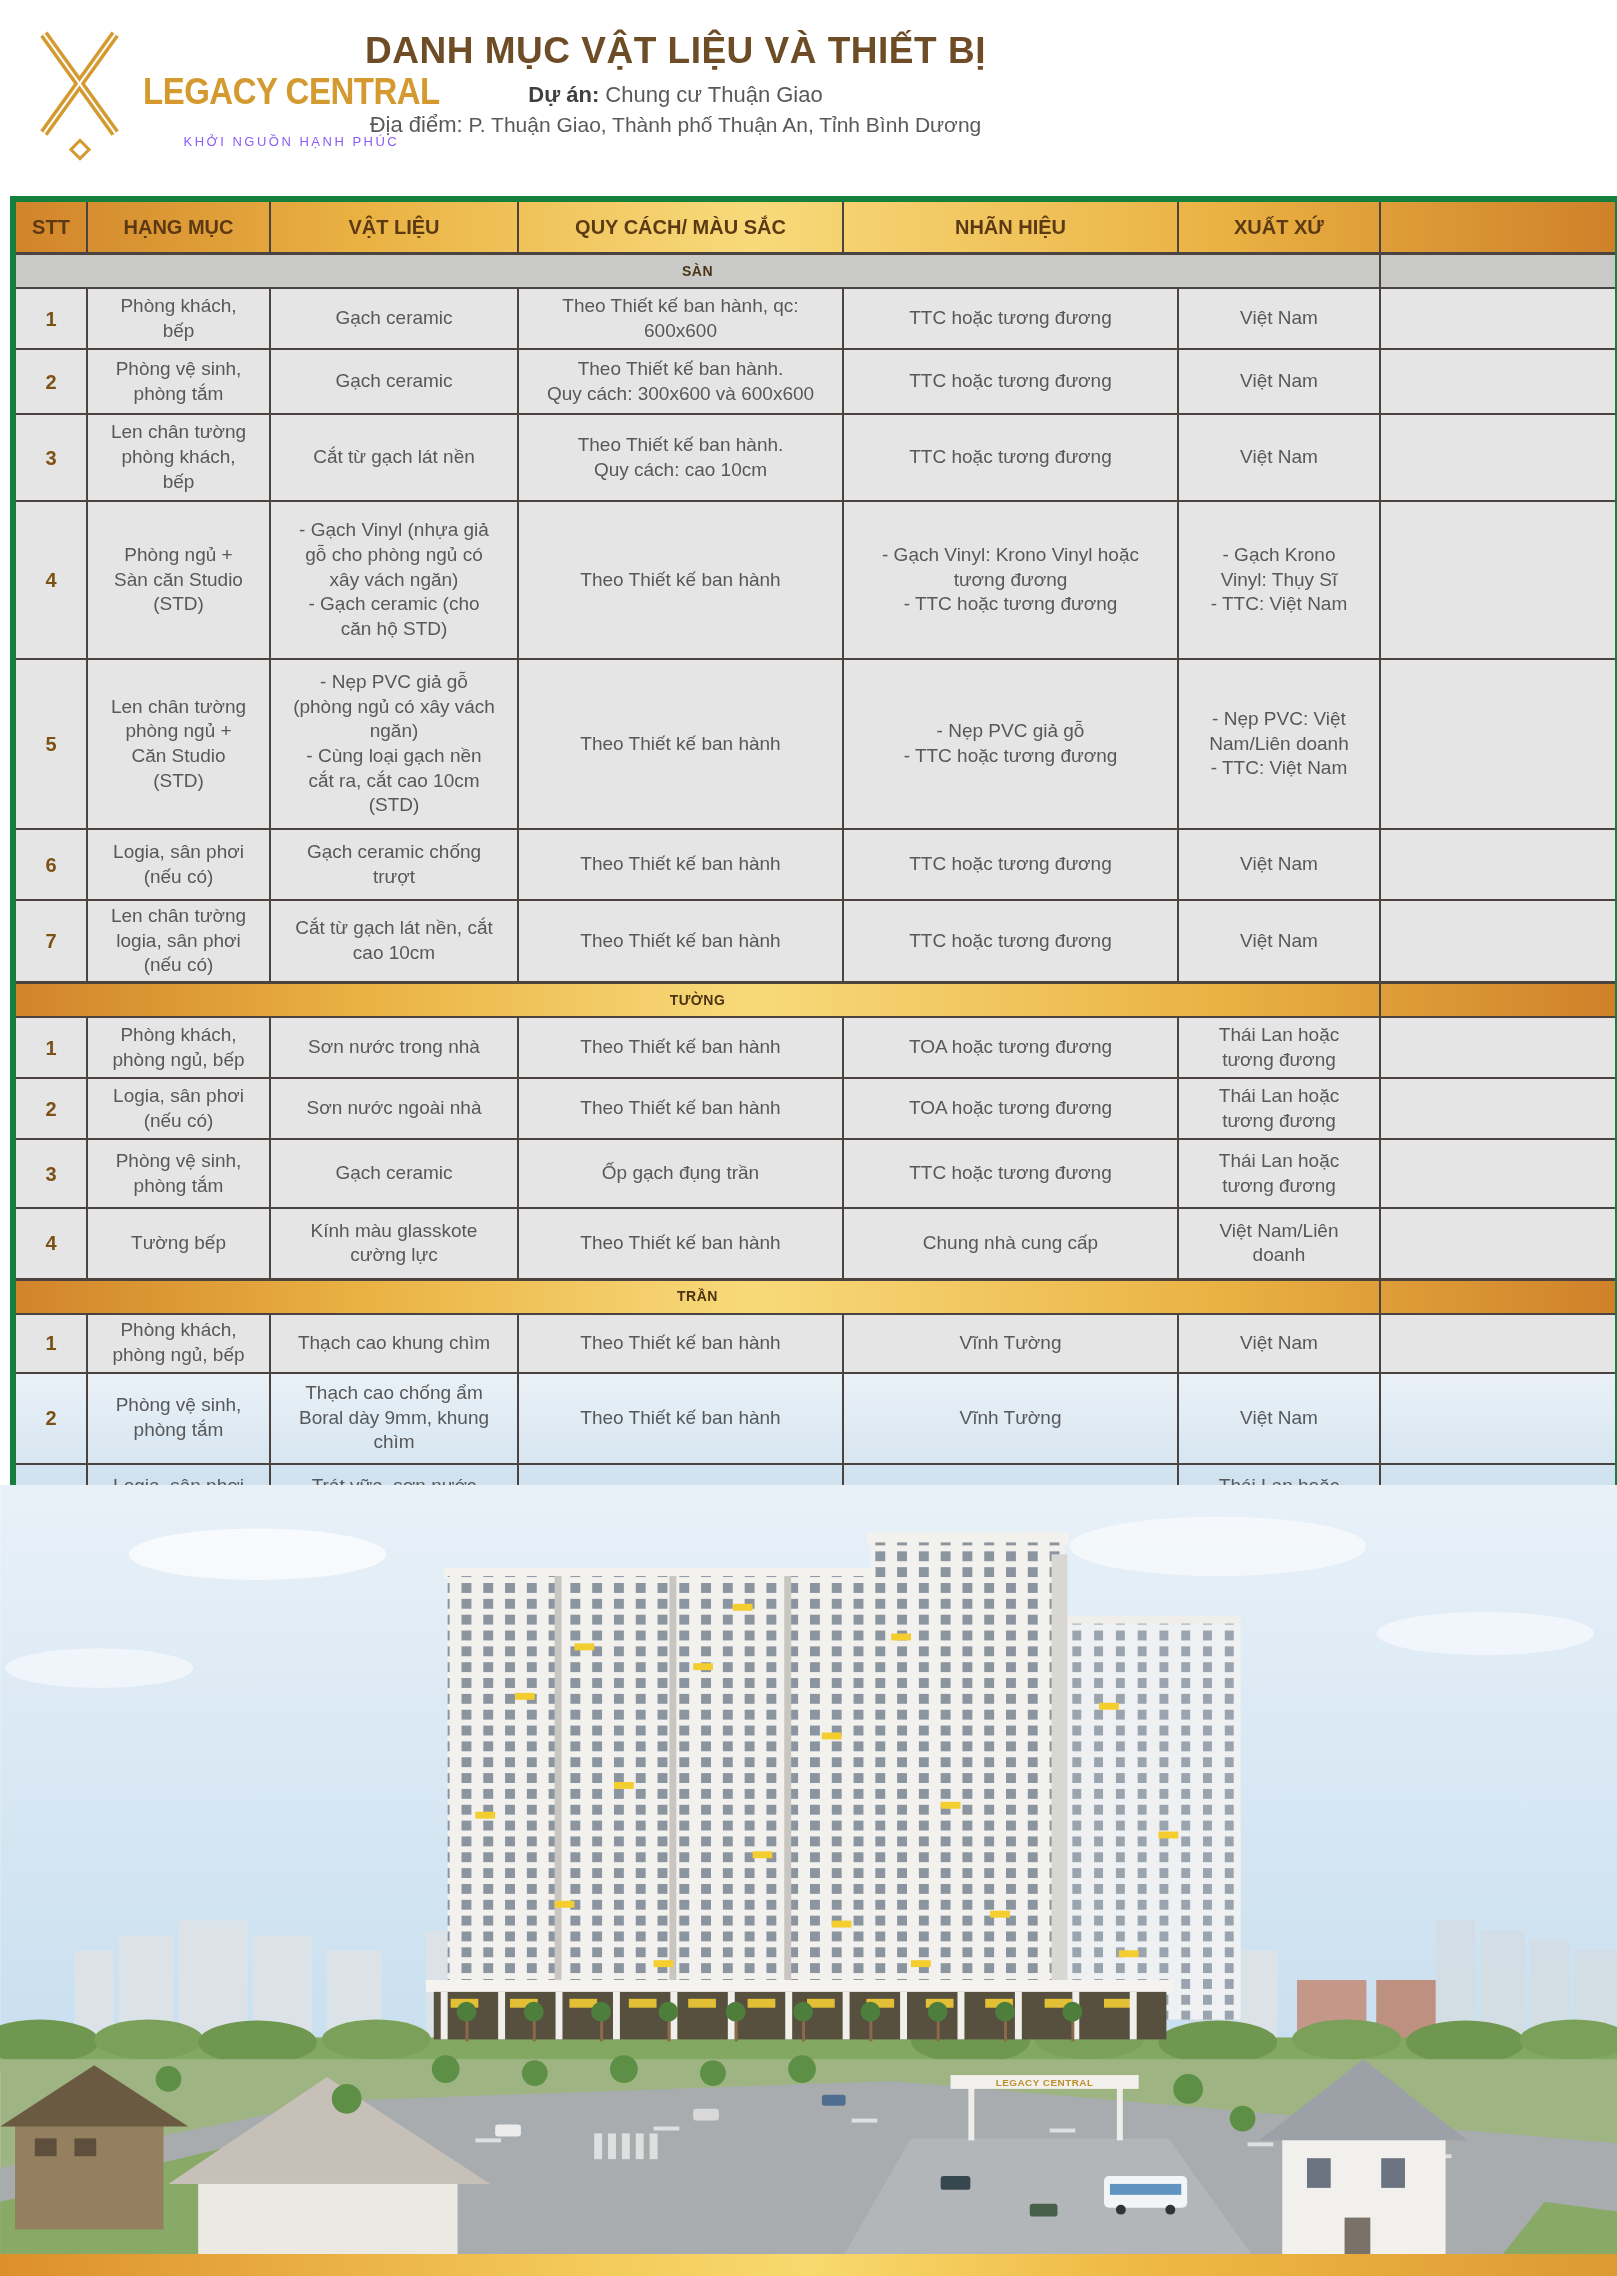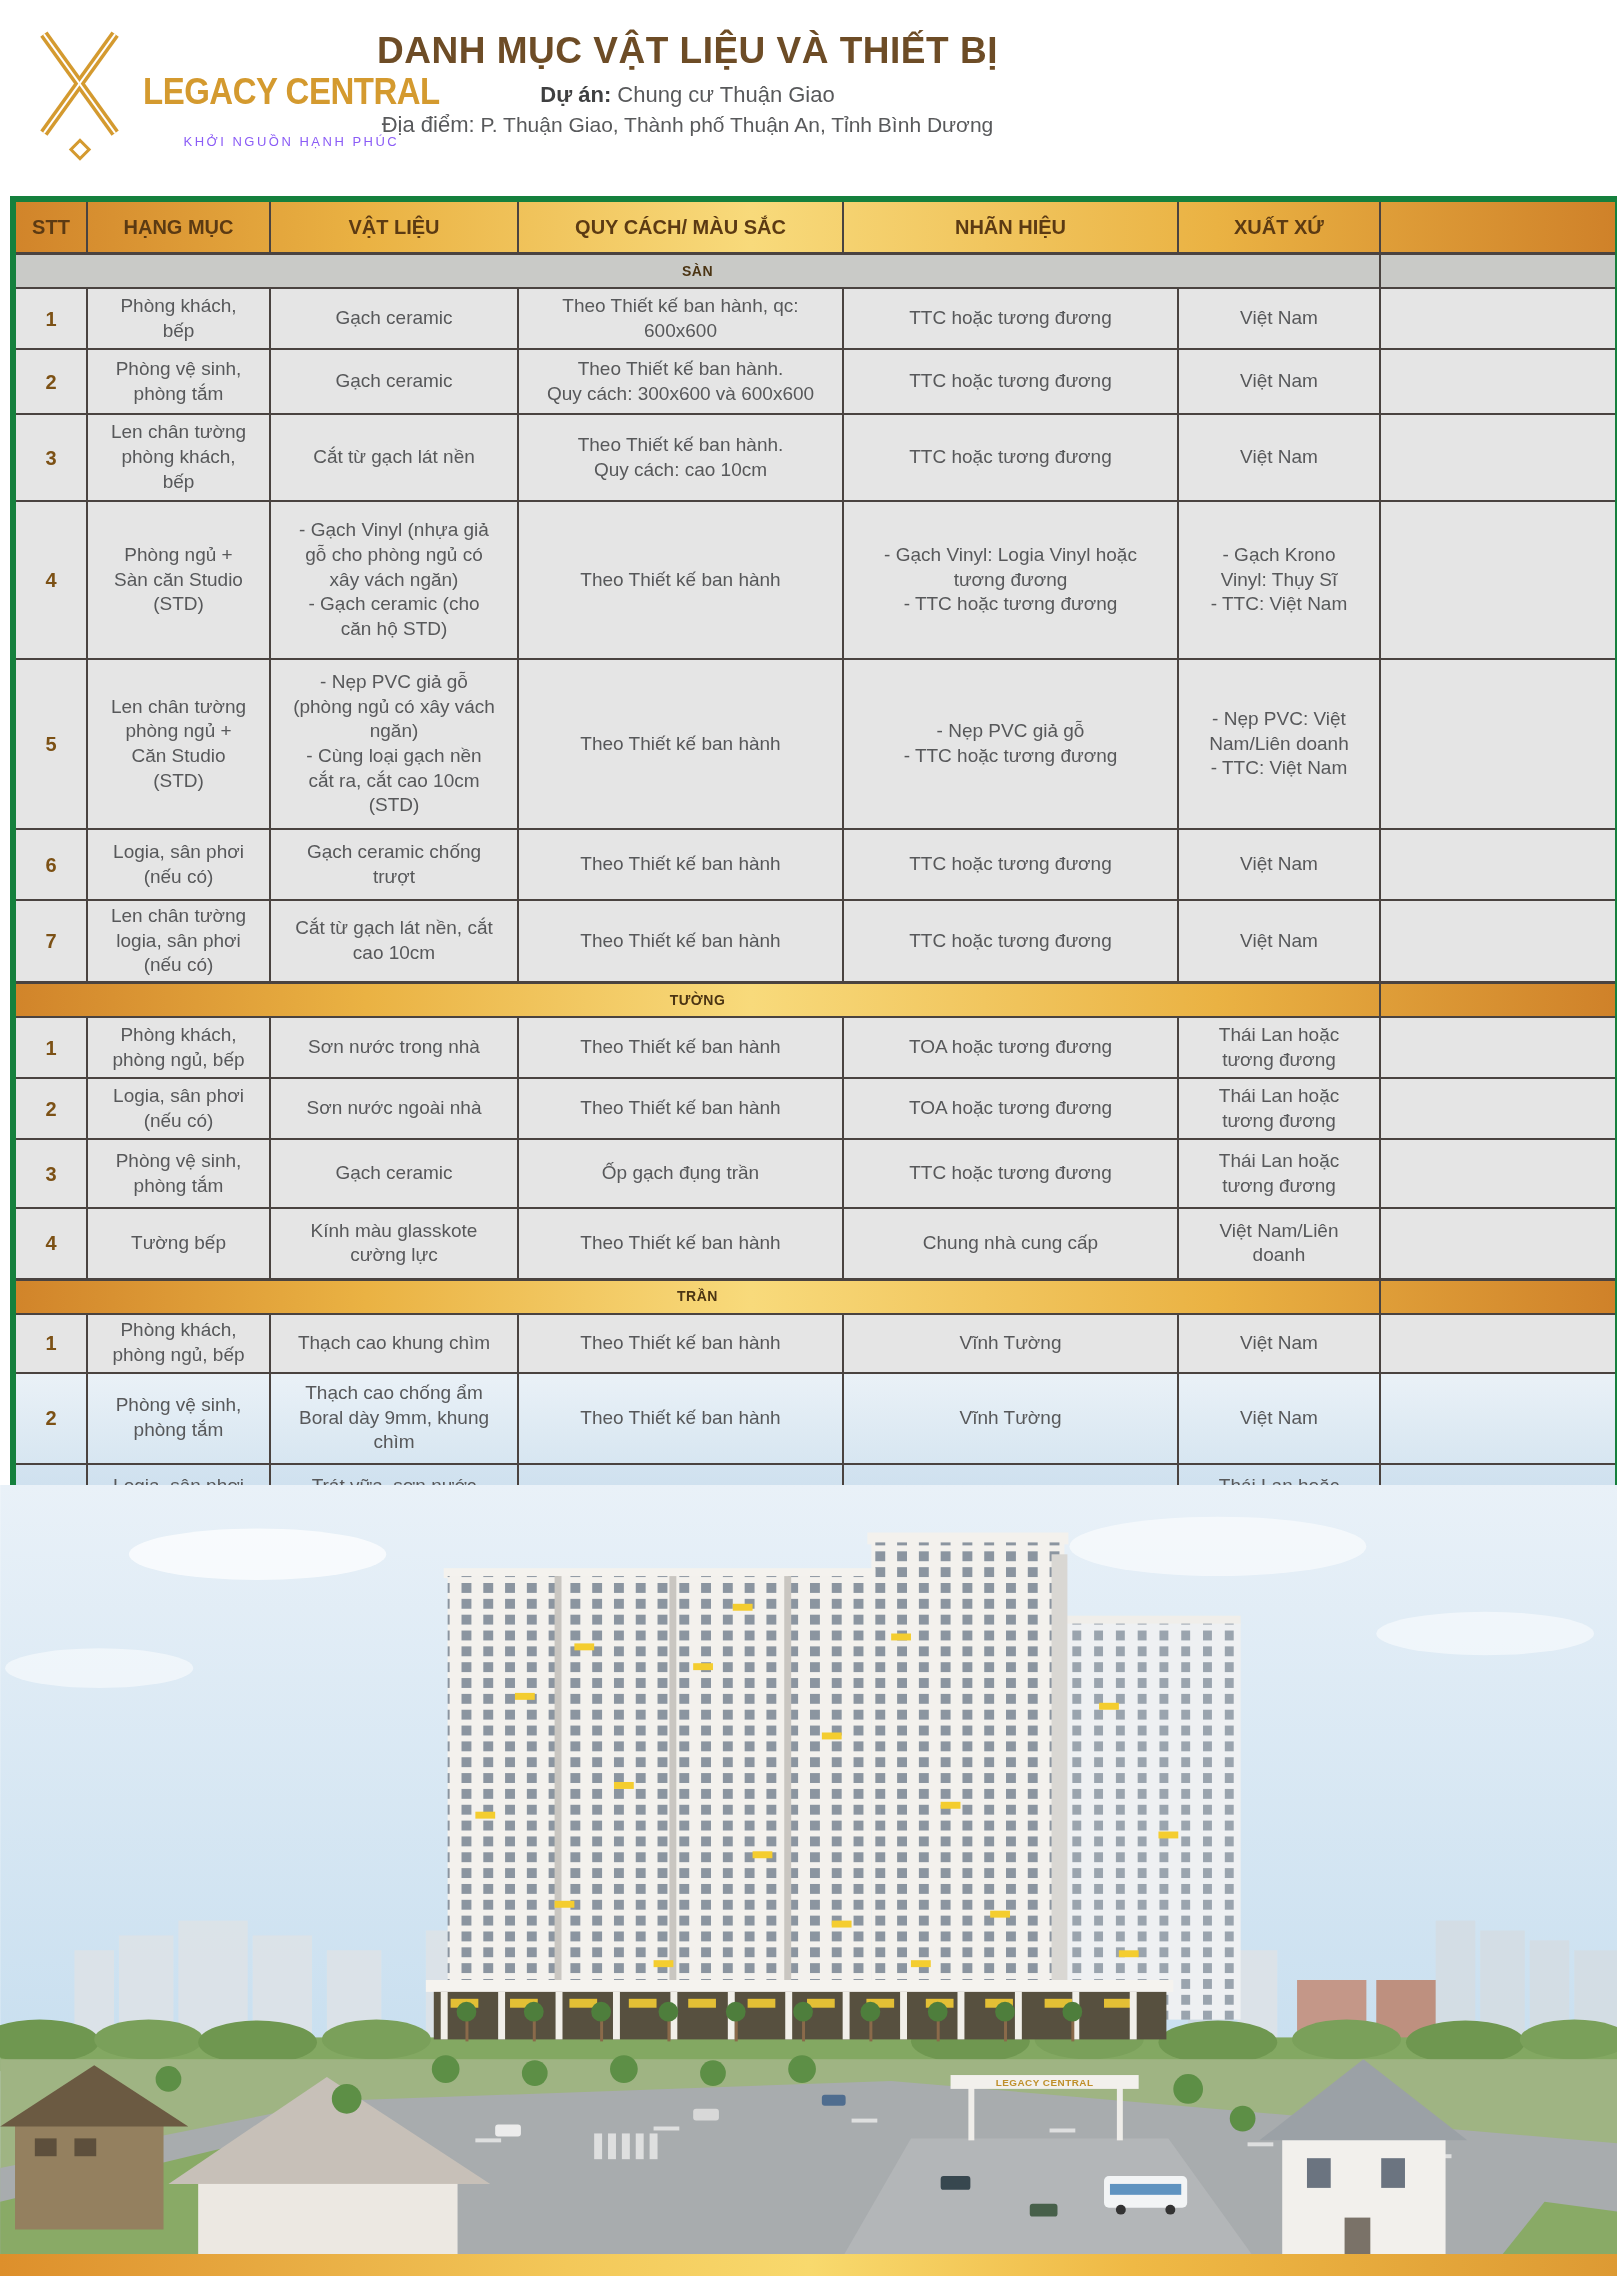--- a/index.html
+++ b/index.html
@@ -6,21 +6,21 @@
   .page{position:relative;width:1618px;height:2276px;background:#ffffff;overflow:hidden;
         font-family:"Liberation Sans","DejaVu Sans",sans-serif;}
 
   
   .logo{position:absolute;left:30px;top:26px;display:flex;align-items:flex-start;gap:14px;}
   .logo-text{display:flex;flex-direction:column;align-items:center;margin-top:44px;}
   .brand{color:#d49a2f;font-weight:bold;font-size:33px;letter-spacing:-0.5px;
          transform:scaleY(1.12);transform-origin:top left;white-space:nowrap;}
   .tagline{color:#8b5cf6;font-size:13px;letter-spacing:2.5px;margin-top:26px;white-space:nowrap;}
 
-  .title-block{position:absolute;left:341px;top:30px;width:693px;text-align:center;}
+  .title-block{position:absolute;left:329px;top:30px;width:693px;text-align:center;}
   .doc-title{font-size:37px;font-weight:bold;color:#6d4c26;letter-spacing:0.5px;}
   .doc-sub{margin-top:10px;font-size:22px;color:#58595b;}
   .doc-sub .lbl{color:#3f4041;font-weight:bold;}
   .doc-sub2{margin-top:4px;font-size:21px;color:#58595b;}
 
   
   table.spec{position:absolute;left:10px;top:196px;width:1604px;border-collapse:collapse;
              table-layout:fixed;background:#e5e5e5;border:6px solid #15803d;padding-left:36px;}
   .spec th,.spec td{border:2px solid #4a4340;text-align:center;vertical-align:middle;
              padding:3px 10px;white-space:pre-line;line-height:1.3;}
@@ -135,21 +135,21 @@
           <td class="stt">4</td>
           <td>Phòng ngủ +
 Sàn căn Studio
 (STD)</td>
           <td>- Gạch Vinyl (nhựa giả
 gỗ cho phòng ngủ có
 xây vách ngăn)
 - Gạch ceramic (cho
 căn hộ STD)</td>
           <td>Theo Thiết kế ban hành</td>
-          <td>- Gạch Vinyl: Logia Vinyl hoặc
+          <td>- Gạch Vinyl: Krono Vinyl hoặc
 tương đương
 - TTC hoặc tương đương</td>
           <td>- Gạch Krono
 Vinyl: Thụy Sĩ
 - TTC: Việt Nam</td>
           <td></td>
         </tr>
         <tr style="height: 170px;">
           <td class="stt">5</td>
           <td>Len chân tường

